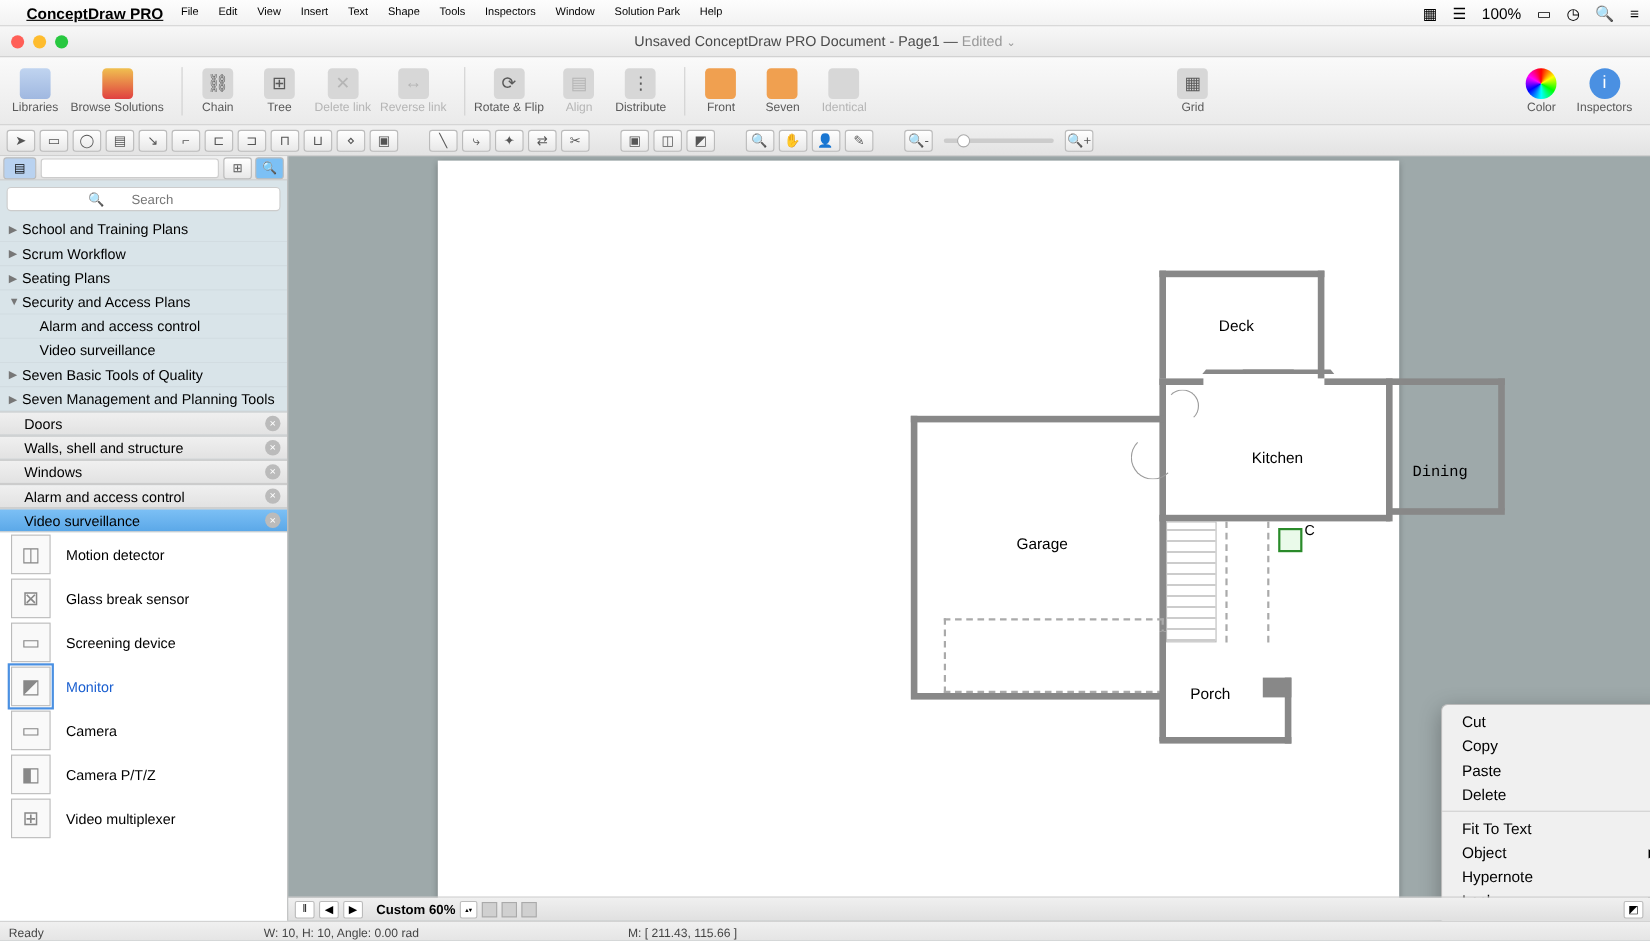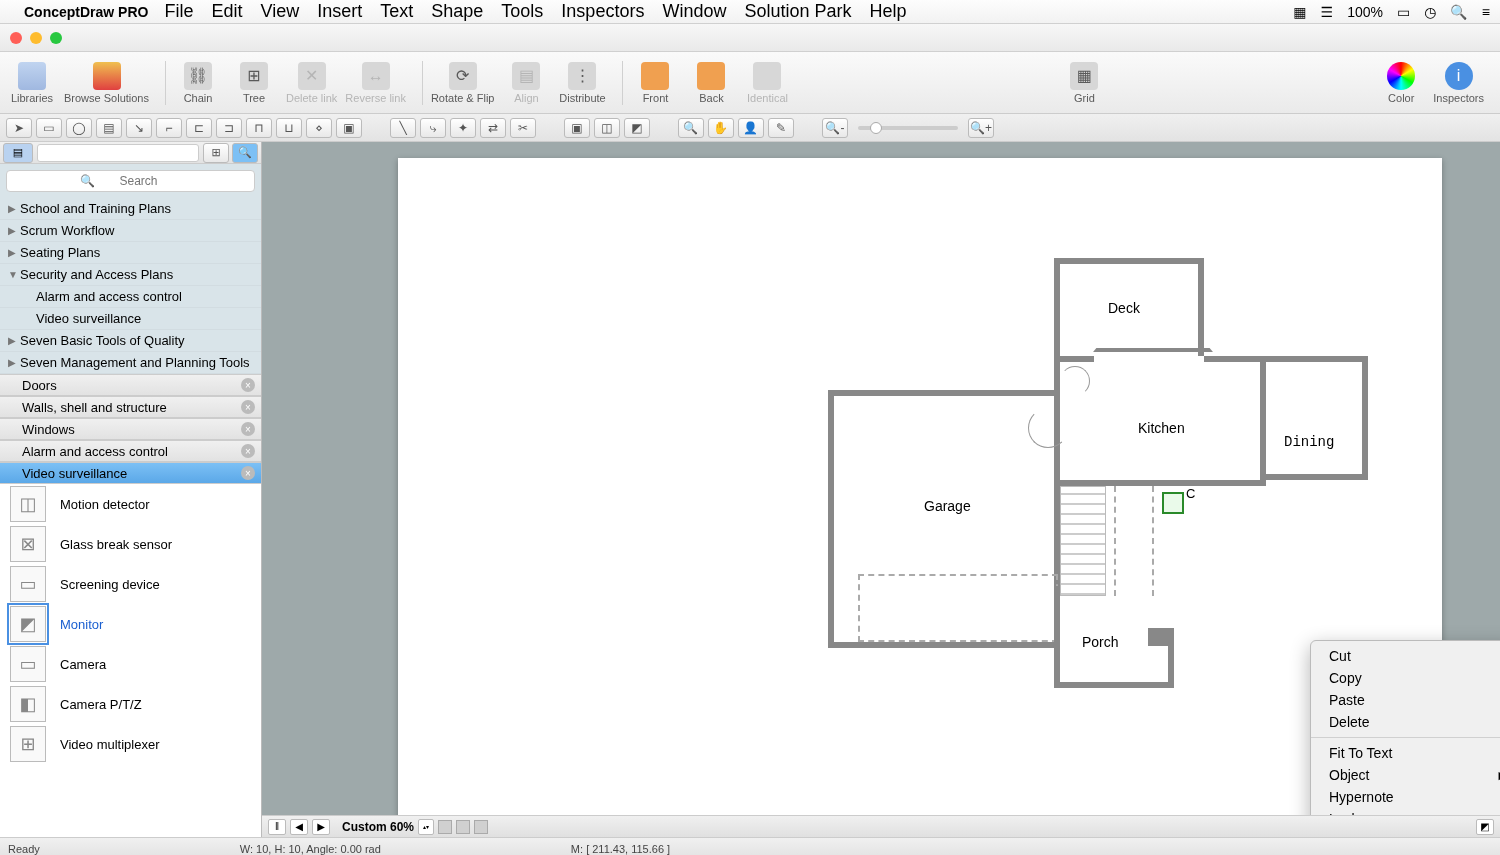--- a/index.html
+++ b/index.html
@@ -1,20 +1,20 @@
 <!DOCTYPE html>
 <html><head>
 <meta charset="utf-8">
 <style>
 * { margin: 0; padding: 0; box-sizing: border-box; font-family: -apple-system, "Helvetica Neue", Arial, sans-serif; }
 body { width: 1500px; height: 855px; background: #ececec; overflow: hidden; font-size: 13px; color: #000; }
 .menubar { height: 24px; background: linear-gradient(#fdfdfd, #f2f2f2); display: flex; align-items: center; padding: 0 10px; border-bottom: 1px solid #d0d0d0; }
 .menubar .apple { font-size: 16px; margin-right: 14px; }
-.menubar .appname { font-weight: 700; margin-right: 16px; font-size: 14px; }
-.menubar .mitem { margin-right: 18px; font-size: 18px; }
+.menubar .appname { font-weight: 700; margin-right: 16px; font-size: 14px; text-decoration: underline; }
+.menubar .mitem { margin-right: 18px; font-size: 10px; }
 .menubar .right { margin-left: auto; display: flex; align-items: center; gap: 14px; font-size: 14px; }
 .titlebar { height: 28px; background: linear-gradient(#f7f7f7, #e9e9e9); display: flex; align-items: center; border-bottom: 1px solid #d0d0d0; position: relative; }
 .traffic { display: flex; gap: 8px; margin-left: 10px; }
 .tl { width: 12px; height: 12px; border-radius: 50%; }
 .tl.r { background: #ff5f57; } .tl.y { background: #febc2e; } .tl.g { background: #28c840; }
 .titlebar .title { position: absolute; left: 50%; transform: translateX(-50%); color: #4a4a4a; font-size: 13px; }
 .titlebar .title .edited { color: #999; }
 .mainbar { height: 62px; background: linear-gradient(#fafafa, #eaeaea); border-bottom: 1px solid #ccc; display: flex; align-items: center; padding: 0 8px; }
 .mainbar .tg { display: flex; flex-direction: column; align-items: center; margin-right: 8px; font-size: 11px; color: #5a5a5a; min-width:48px;}
 .mainbar .tg .ico { width: 28px; height: 28px; background: #d7d7d7; border-radius: 4px; margin-bottom: 2px; display:flex;align-items:center;justify-content:center;font-size:16px;}
@@ -41,21 +41,21 @@
 .treelist .row.sub { padding-left: 36px; }
 .treelist .row.section { background: linear-gradient(#f0f0f0,#e2e2e2); border-top:1px solid #ccc;border-bottom:1px solid #ccc; font-weight:500; position:relative; padding-left:22px;}
 .treelist .row.section .xbtn { position:absolute; right:6px; width:14px;height:14px; border-radius:50%; background:#bbb; color:#fff; display:flex;align-items:center;justify-content:center;font-size:10px;}
 .treelist .row.section.sel { background: linear-gradient(#7cc0f5,#5ba8e8); color:#000; }
 .liblist { flex:1; background:#fff; overflow:auto;}
 .liblist .item { height: 40px; display:flex; align-items:center; padding:0 10px; gap:14px; font-size:13px;}
 .liblist .item .thumb { width:36px; height:36px; border:1px solid #bbb; background:#f9f9f9; display:flex;align-items:center;justify-content:center;font-size:18px;color:#888;}
 .liblist .item.sel { color:#1a5fd0;}
 .liblist .item.sel .thumb { outline:2px solid #4a90e2; outline-offset:1px;}
 .canvas { flex:1; background:#9ea9aa; position:relative; overflow:hidden;}
-.canvas .paper { position:absolute; left:136px; top:16px; width:1044px; height:672px; background:#fff; box-shadow:0 2px 6px rgba(0,0,0,0.3);}
+.canvas .paper { position:absolute; left:136px; top:4px; width:874px; height:672px; background:#fff; box-shadow:0 2px 6px rgba(0,0,0,0.3);}
 .floorplan { position:absolute; left:430px; top:100px; width:540px; height:550px; }
 .wall { position:absolute; background:#888; }
 .roomlabel { position:absolute; font-size:14px; color:#000; }
 .contextmenu { position:absolute; left:1048px; top:498px; width:208px; background:#f0f0f0; border:1px solid #bbb; border-radius:6px; box-shadow:0 6px 20px rgba(0,0,0,0.3); padding:4px 0; font-size:14px;}
 .contextmenu .mi { height:22px; display:flex; align-items:center; padding:0 18px; position:relative;}
 .contextmenu .msep { height:1px; background:#d0d0d0; margin:4px 0;}
 .contextmenu .mi .sub { position:absolute; right:10px; font-size:11px;}
 .statusbar { height: 22px; background: linear-gradient(#f0f0f0,#e2e2e2); border-top:1px solid #ccc; display:flex; align-items:center; font-size:11px; color:#444; padding:0 8px;}
 .statusbar .cell { margin-right: 40px; }
 .pagebar { position:absolute; left:262px; bottom:18px; right:0; height:22px; background:linear-gradient(#f0f0f0,#e0e0e0); border-top:1px solid #ccc; display:flex;align-items:center; font-size:12px; padding:0 6px; gap:4px;}
@@ -91,20 +91,23 @@
     <span>≡</span>
   </div>
 </div>
 
 <div class="titlebar">
   <div class="traffic">
     <div class="tl r"></div>
     <div class="tl y"></div>
     <div class="tl g"></div>
   </div>
+  <div class="title">
+    <span>Unsaved ConceptDraw PRO Document - Page1</span><span> — </span><span class="edited">Edited</span> <span style="color:#999;font-size:10px;">⌄</span>
+  </div>
 </div>
 
 <div class="mainbar">
   <div class="tg">
       <div class="ico" style="background:linear-gradient(#c0d4f0,#a0b8e0);"></div>
       <span>Libraries</span>
     </div>
   <div class="tg">
       <div class="ico" style="background:linear-gradient(#f0c050,#e04040);"></div>
       <span>Browse Solutions</span>
@@ -139,21 +142,21 @@
       <div class="ico">⋮</div>
       <span>Distribute</span>
     </div>
   <div class="sep"></div>
   <div class="tg">
       <div class="ico" style="background:#f0a050;"></div>
       <span>Front</span>
     </div>
   <div class="tg">
       <div class="ico" style="background:#f0a050;"></div>
-      <span>Back</span>
+      <span>Seven</span>
     </div>
   <div class="tg disabled">
       <div class="ico"></div>
       <span>Identical</span>
     </div>
   <div style="flex:1"></div>
   <div class="tg">
       <div class="ico">▦</div>
       <span>Grid</span>
     </div>

